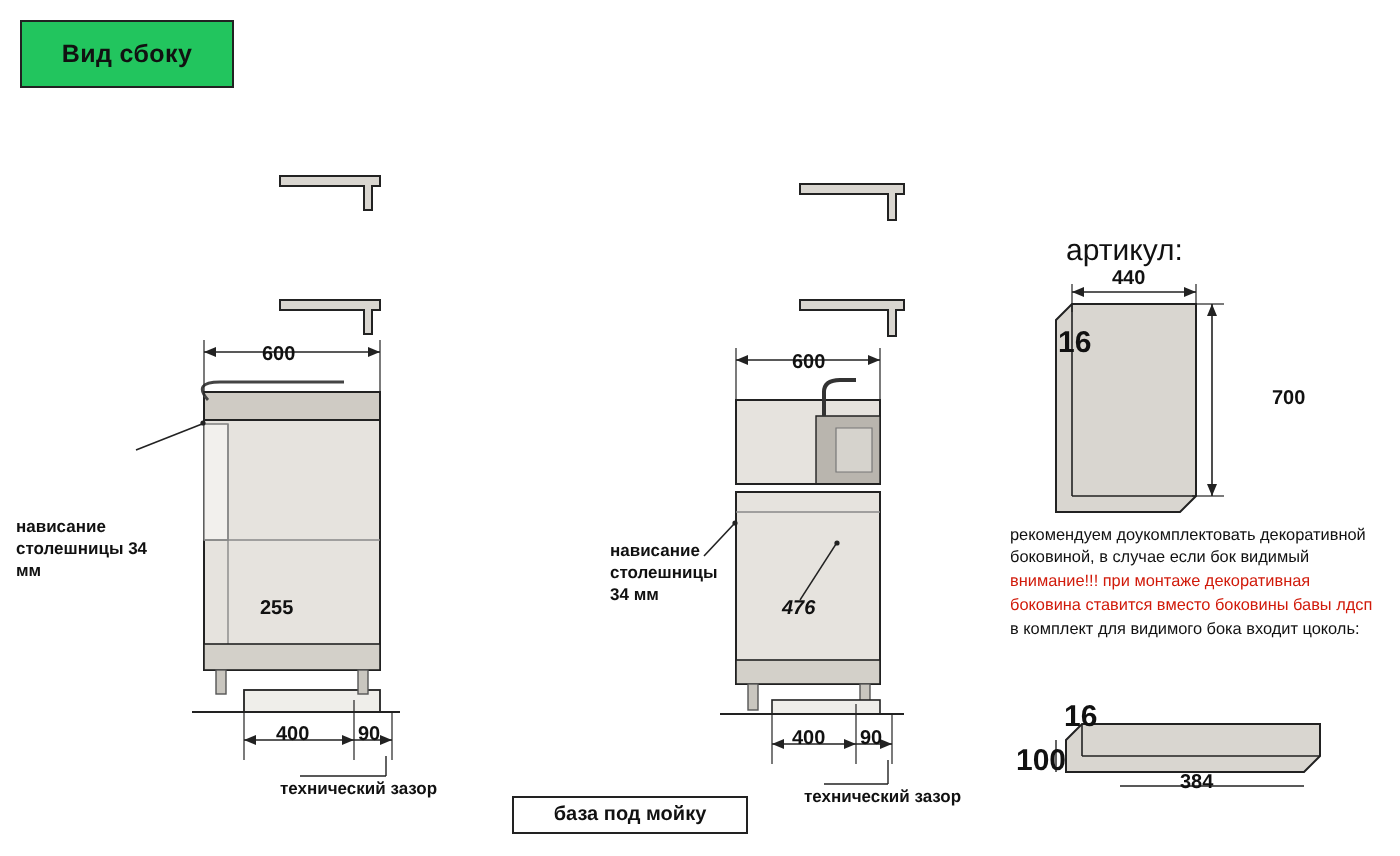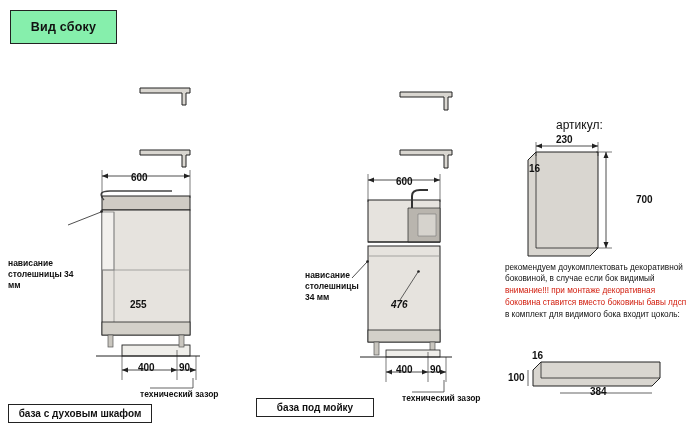--- a/index.html
+++ b/index.html
@@ -10,28 +10,28 @@
     color:#111;
     position:relative;
     overflow:hidden;
   }
   .canvas{position:absolute;left:0;top:0;width:700px;height:428px;}
   .abs{position:absolute;}
 
   
   .title-box{
     left:10px;top:10px;width:105px;height:32px;
-    border:1.5px solid #222;background:#86efac;
+    border:1.5px solid #222;background:#22c55e;
     display:flex;align-items:center;justify-content:center;
     font-size:12.5px;font-weight:bold;letter-spacing:.2px;
   }
 
   
   .txt{font-size:8.5px;line-height:11px;white-space:pre-line;}
-  .dim{font-size:10px;text-align:right;}
+  .dim{font-size:15px;text-align:right;}
   .dim-b{font-size:10px;font-weight:bold;}
 
   .cap-box{
     border:1.2px solid #222;background:#fff;
     display:flex;align-items:center;justify-content:center;
     font-size:10px;font-weight:bold;padding:3px 6px;
   }
 
   svg{position:absolute;left:0;top:0;overflow:visible;}
 </style>
@@ -175,41 +175,40 @@
   <div class="abs dim-b" style="left:131px;top:172px;">600</div>
 
   <div class="abs dim-b" style="left:130px;top:299px;">255</div>
 
   <div class="abs dim-b" style="left:138px;top:362px;">400</div>
 
   <div class="abs dim-b" style="left:179px;top:362px;">90</div>
 
   <div class="abs txt" style="left:140px;top:389px;font-weight:bold;">технический зазор</div>
 
-  <div class="abs cap-box" style="left:8px;top:404px;width:130px;">база с духовым шкафом</div>
 
   <div class="abs txt" style="left:305px;top:270px;width:60px;font-weight:bold;">нависание
 столешницы
 34 мм</div>
 
   <div class="abs dim-b" style="left:396px;top:176px;">600</div>
 
   <div class="abs dim-b" style="left:391px;top:299px;font-style:italic;">476</div>
 
   <div class="abs dim-b" style="left:396px;top:364px;">400</div>
 
   <div class="abs dim-b" style="left:430px;top:364px;">90</div>
 
   <div class="abs txt" style="left:402px;top:393px;font-weight:bold;">технический зазор</div>
 
   <div class="abs cap-box" style="left:256px;top:398px;width:104px;">база под мойку</div>
 
-  <div class="abs txt" style="left:556px;top:120px;font-size:12px;">артикул:</div>
-
-  <div class="abs dim-b" style="left:556px;top:134px;">230</div>
+  <div class="abs txt" style="left:533px;top:120px;font-size:15px;">артикул:</div>
+
+  <div class="abs dim-b" style="left:556px;top:134px;">440</div>
 
   <div class="abs dim" style="left:529px;top:163px;font-weight:bold;">16</div>
 
   <div class="abs dim-b" style="left:613px;top:194px;margin-left:23px;">700</div>
 
   <div class="abs txt" style="left:505px;top:262px;width:231px;font-size:8.2px;line-height:11.5px;">рекомендуем доукомплектовать декоративной</div>
   <div class="abs txt" style="left:505px;top:273px;width:196px;font-size:8.2px;line-height:11.5px;">боковиной, в случае если бок видимый</div>
   <div class="abs txt" style="left:505px;top:285px;width:196px;font-size:8.2px;line-height:11.5px;color:#d11a0a;">внимание!!! при монтаже декоративная</div>
   <div class="abs txt" style="left:505px;top:297px;width:200px;font-size:8.2px;line-height:11.5px;color:#d11a0a;">боковина ставится вместо боковины бавы лдсп</div>
   <div class="abs txt" style="left:505px;top:309px;width:200px;font-size:8.2px;line-height:11.5px;">в комплект для видимого бока входит цоколь:</div>

